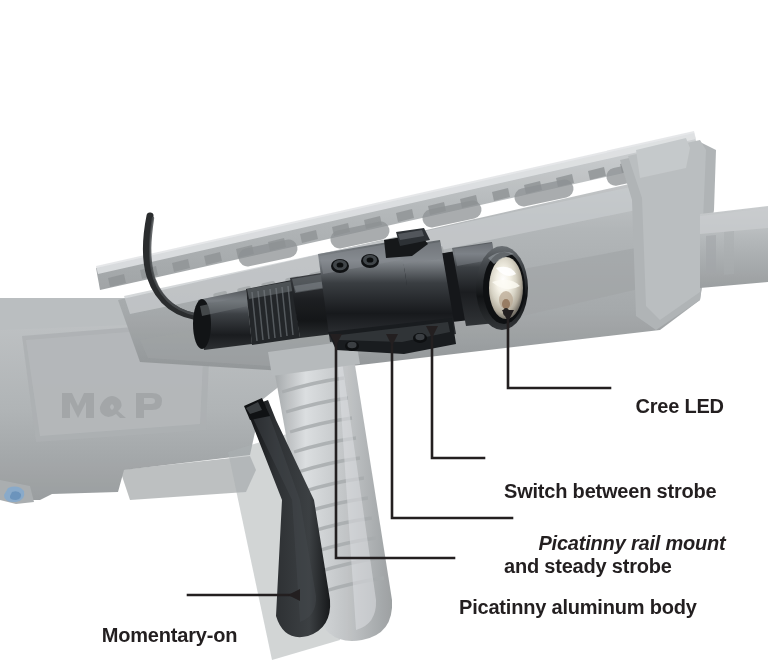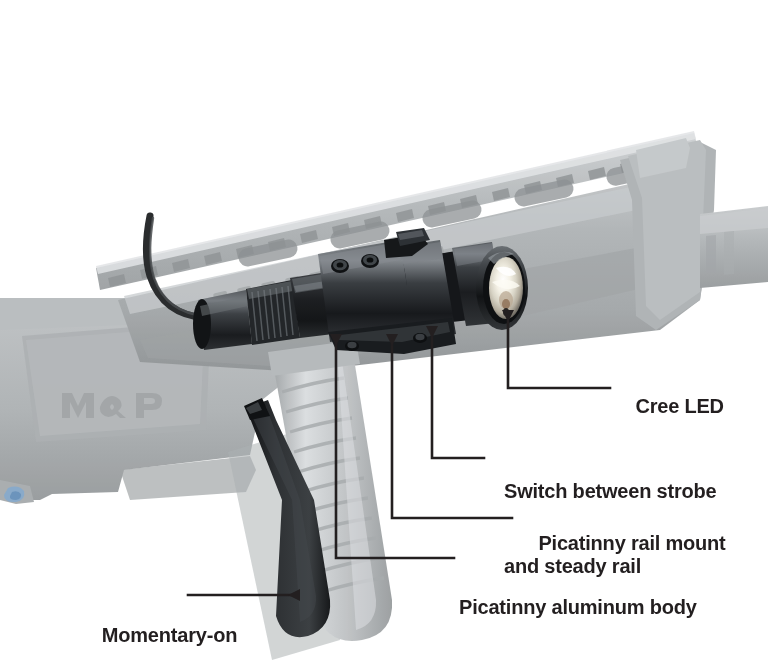--- a/index.html
+++ b/index.html
@@ -33,21 +33,21 @@
     line-height: 25px;
     letter-spacing: -0.2px;
     white-space: pre;
     -webkit-font-smoothing: antialiased;
   }
   .callout .sub {
     display: block;
   }
   #c-cree      { left: 614px; top: 369px; }
   #c-switch    { left: 489px; top: 429px; margin-left: 15px; }
-  #c-picatinny { left: 517px; top: 506px; }
+  #c-picatinny { left: 517px; top: 506px; font-style: italic; }
   #c-aero      { left: 459px; top: 545px; }
   #c-momentary { left: 62px;  top: 573px; width: 215px; text-align: center; }
 </style>
 </head>
 <body>
 
 <div id="stage">
 
   <svg id="art" viewBox="0 0 768 670" xmlns="http://www.w3.org/2000/svg">
     <defs>
@@ -345,21 +345,21 @@
       <path d="M288,595 l12,-6 l0,12 Z"></path>
     </g>
   </svg>
 
   <div class="callout" id="c-cree">
     <span>Cree LED</span>
   </div>
 
   <div class="callout" id="c-switch">
     <span class="sub">Switch between strobe</span>
-    <span class="sub">and steady rail</span>
+    <span class="sub">and steady strobe</span>
   </div>
 
   <div class="callout" id="c-picatinny">
     <span>Picatinny rail mount</span>
   </div>
 
   <div class="callout" id="c-aero">
     <span class="sub">Picatinny aluminum body</span>
     
     

